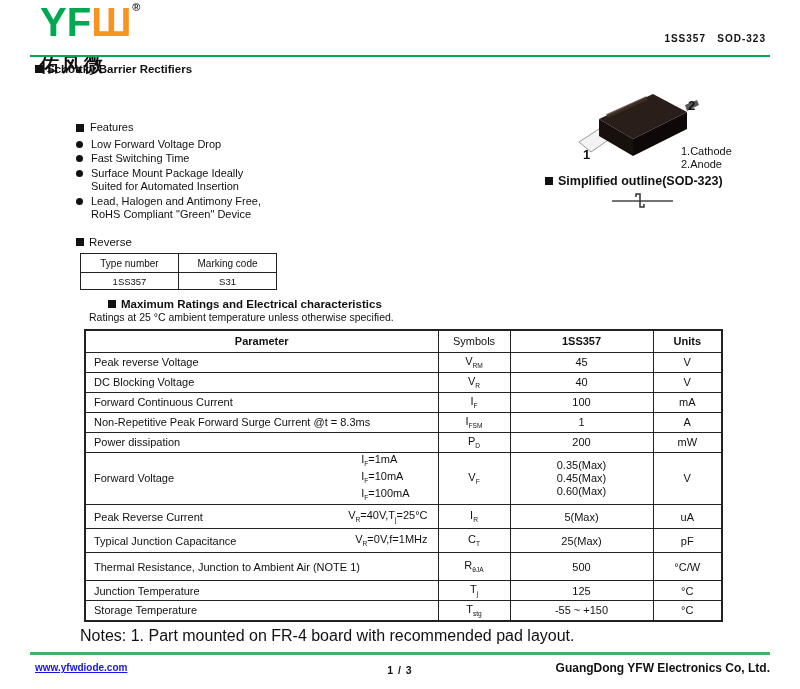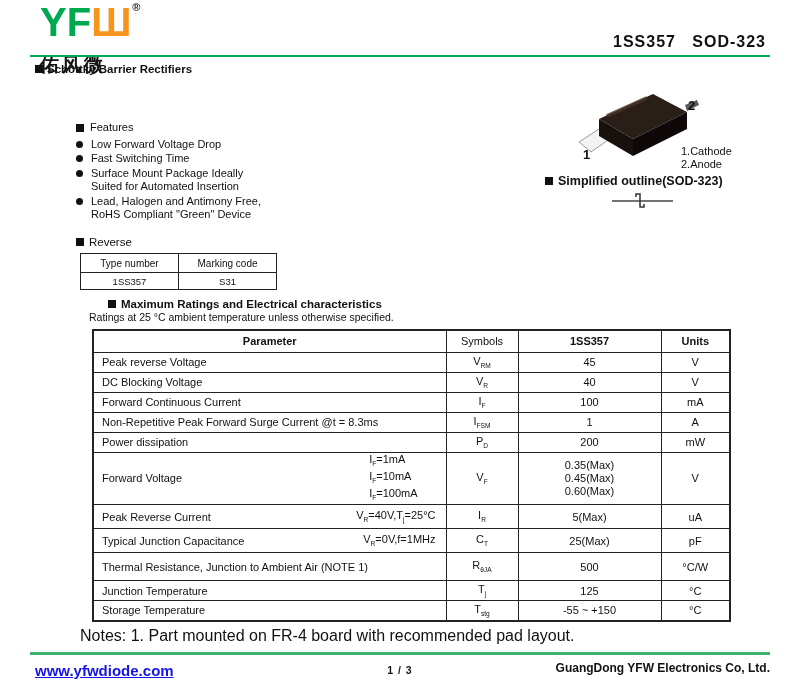--- a/index.html
+++ b/index.html
@@ -6,21 +6,21 @@
   .page{position:relative;width:800px;height:689px;background:#fff;
         font-family:"Liberation Sans",sans-serif;color:var(--text,#111);overflow:hidden;}
 
   
   .logo{position:absolute;left:40px;top:2px;line-height:1;}
   .logo-latin{font-weight:bold;font-size:40px;letter-spacing:0;}
   .lg{color:var(--brand_green,#00A94F);}
   .lo{color:var(--brand_orange,#F7941D);}
   .reg{font-size:11px;vertical-align:top;color:#222;font-weight:bold;margin-left:1px;}
   .logo-cn{font-size:19px;font-weight:bold;letter-spacing:3px;margin-top:13px;color:#111;}
-  .part-no{position:absolute;right:34px;top:33px;font-size:16px;font-weight:bold;letter-spacing:1px;white-space:pre;}
+  .part-no{position:absolute;right:34px;top:33px;font-size:10px;font-weight:bold;letter-spacing:1px;white-space:pre;}
   .rule-top{position:absolute;left:30px;right:30px;top:55px;height:2px;background:var(--brand_green,#00A94F);}
   .doc-title{position:absolute;left:35px;top:63px;font-size:11.5px;font-weight:bold;display:flex;align-items:center;gap:4px;}
   .sq{width:8px;height:8px;background:#111;display:inline-block;flex:none;}
 
   
   .features{position:absolute;left:76px;top:121px;font-size:11px;line-height:13.5px;}
   .feat-title{display:flex;align-items:center;gap:6px;margin-bottom:3px;}
   .feat-item{display:flex;gap:8px;margin-top:1px;}
   .dot{width:7px;height:7px;border-radius:50%;background:#111;margin-top:3px;flex:none;}
 
@@ -38,36 +38,36 @@
   .marking-title{font-size:11.5px;display:flex;align-items:center;gap:5px;}
   table.mark{border-collapse:collapse;margin-top:5px;margin-left:4px;}
   table.mark td{border:1px solid var(--border,#222);width:95px;text-align:center;}
   table.mark .mh td{font-size:10px;height:16px;margin-left:38px;}
   table.mark .md td{font-size:9.5px;height:14px;}
 
   
   .ratings{position:absolute;left:76px;top:298px;width:660px;}
   .ratings-title{font-weight:bold;font-size:11.5px;display:flex;align-items:center;gap:5px;margin-left:32px;}
   .ratings-sub{font-size:10.5px;margin-left:13px;margin-top:1px;}
-  table.main{border-collapse:collapse;margin-top:6px;margin-left:16px;table-layout:fixed;width:637px;border:2px solid var(--border,#222);}
+  table.main{border-collapse:collapse;margin-top:6px;margin-left:8px;table-layout:fixed;width:637px;border:2px solid var(--border,#222);}
   table.main td{border:1px solid var(--border,#222);font-size:11px;padding:0;overflow:hidden;}
   .param{text-align:left;padding-left:8px !important;}
   .pf{display:flex;justify-content:space-between;align-items:center;width:100%;box-sizing:border-box;}
   .pr28{padding-right:28px;} .pr10{padding-right:10px;}
   .cond-stack div{line-height:13px;text-align:left;}
   .sym,.val,.unit{text-align:center;}
   sub{font-size:0.6em;}
   .pre{white-space:pre-line;line-height:13px;display:block;padding:2px 0;}
   tr.hh{height:22px;} tr.h20{height:20px;} tr.h24{height:24px;} tr.h28{height:28px;} tr.h42{height:42px;}
   .b{font-weight:bold;}
   .note{font-size:16px;margin-top:5px;margin-left:4px;}
 
   
   .rule-bottom{position:absolute;left:30px;right:30px;top:652px;height:3px;background:var(--footer_green,#44B06A);}
-  .site{position:absolute;left:35px;top:662px;font-size:15px;font-weight:bold;color:var(--link_blue,#1414E6);text-decoration:underline;cursor:pointer;}
+  .site{position:absolute;left:35px;top:662px;font-size:10px;font-weight:bold;color:var(--link_blue,#1414E6);text-decoration:underline;cursor:pointer;}
   .page-num{position:absolute;left:0;right:0;top:664px;text-align:center;font-size:10.5px;font-weight:bold;letter-spacing:1px;}
   .company{position:absolute;right:30px;top:661px;font-size:12px;font-weight:bold;}
 </style>
 </head>
 <body>
 
 <div class="page">
 
   <div class="logo">
     <div class="logo-latin"><span class="lg">YF</span><span class="lo">Ш</span><span class="reg">®</span></div>

